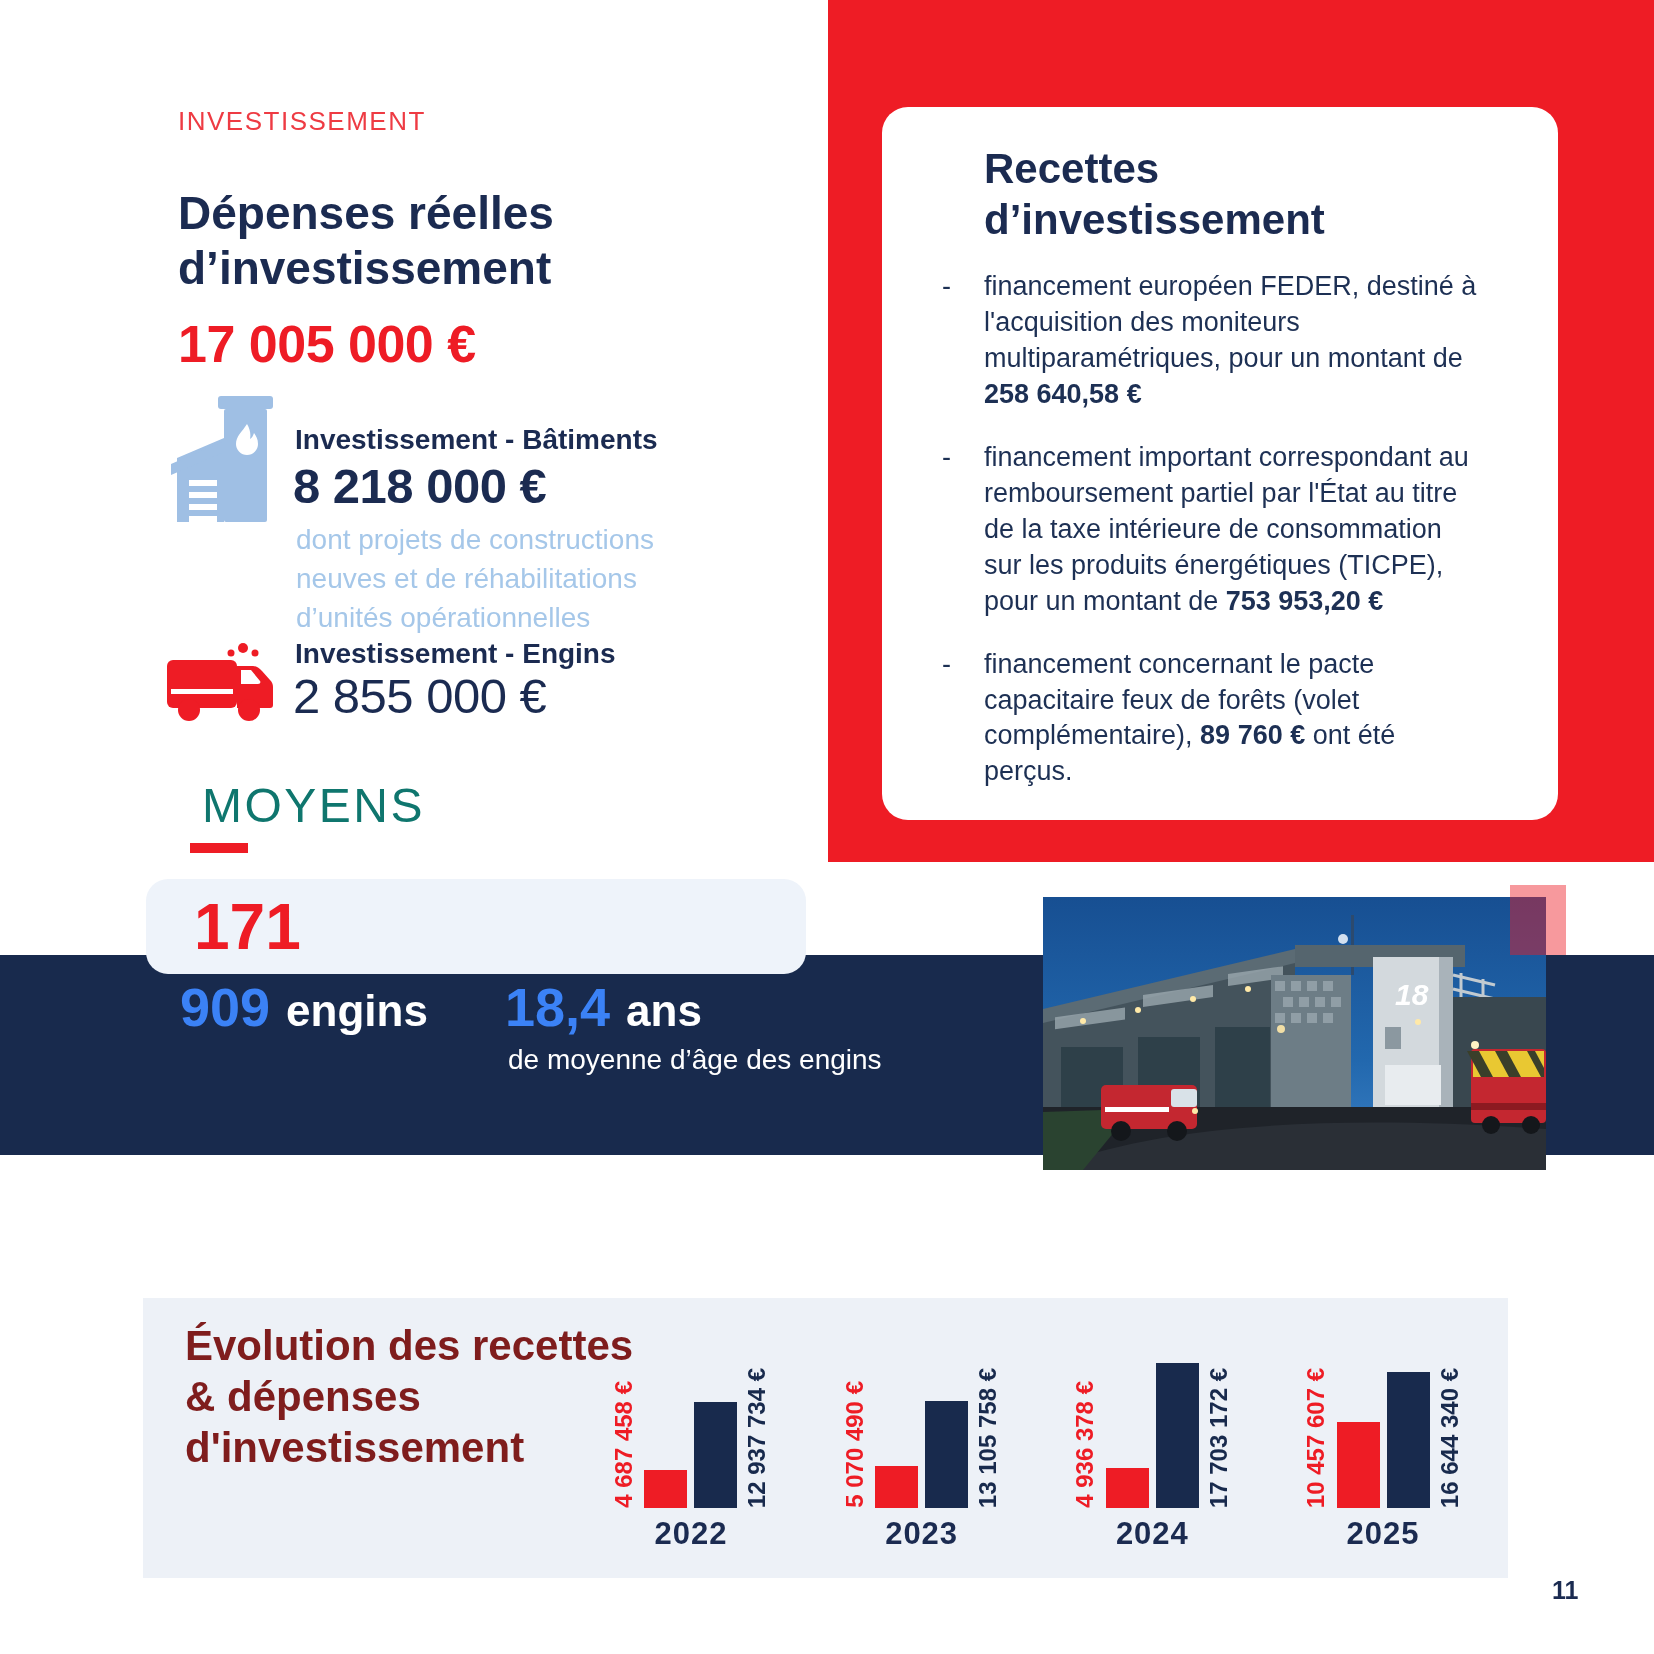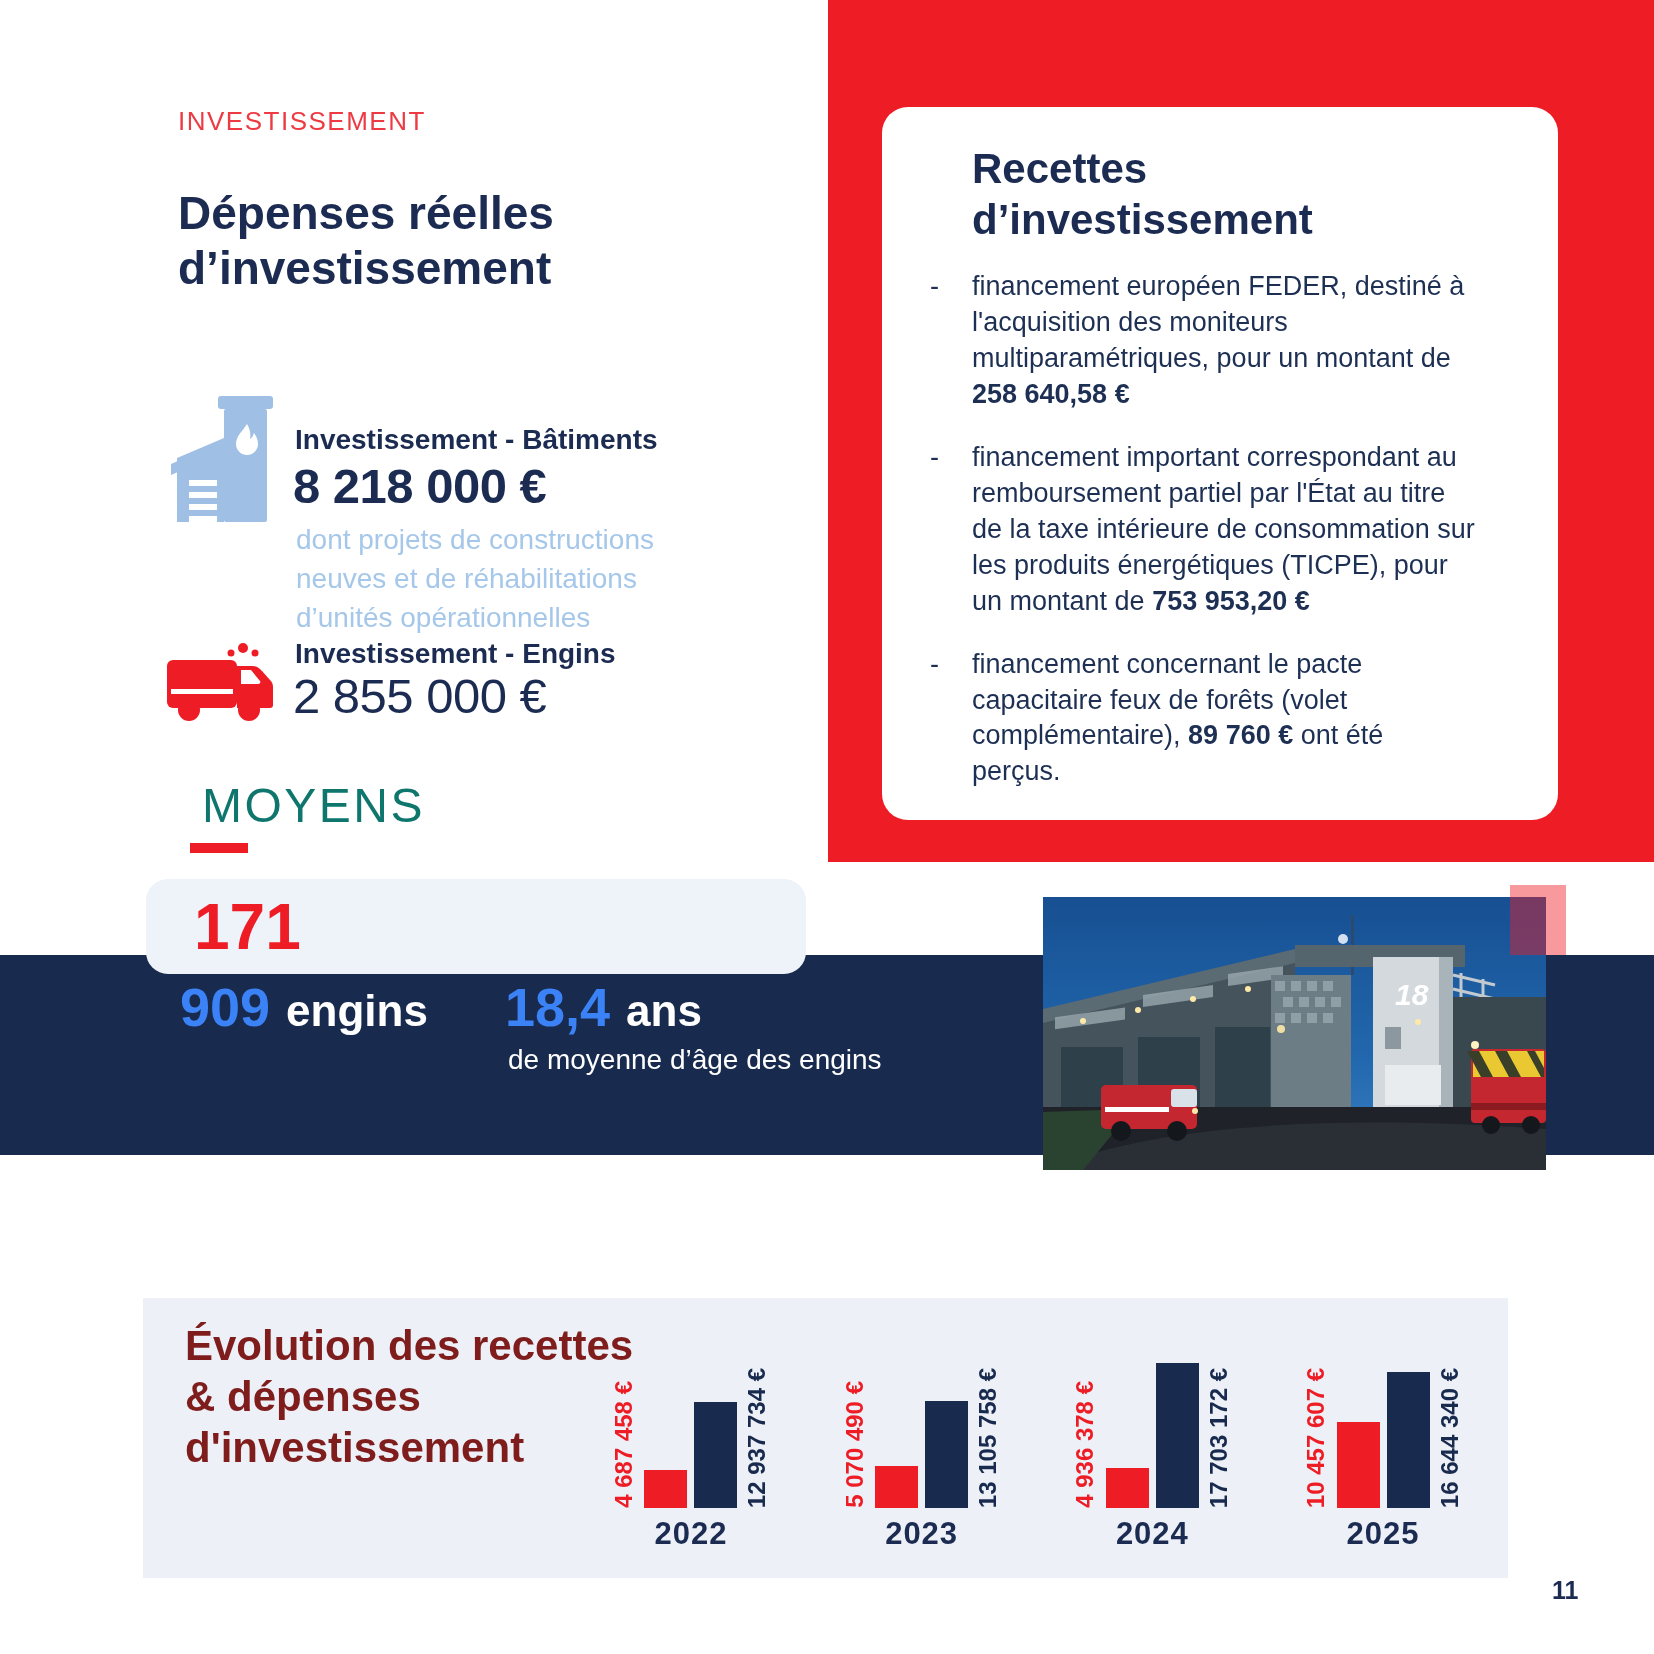--- a/index.html
+++ b/index.html
@@ -39,21 +39,21 @@
   .stat-engins{left:180px;top:976px;z-index:2;}
   .stat-age{left:505px;top:976px;z-index:2;}
   .stat-num{font-size:54px;font-weight:bold;color:#3b82f6;}
   .stat-word{font-size:44px;font-weight:bold;color:#ffffff;margin-left:16px;}
   .stat-caption{left:508px;top:1044px;font-size:28px;color:#ffffff;z-index:2;}
 
   
   .red-box{left:828px;top:0;width:826px;height:862px;background:#ee1c25;}
   .recettes-card{
     left:882px;top:107px;width:676px;border-radius:26px;background:#ffffff;
-    padding:36px 80px 30px 48px;box-sizing:border-box;
+    padding:36px 80px 30px 60px;box-sizing:border-box;
   }
   .recettes-title{margin-left:42px;width:400px;font-size:42px;font-weight:bold;line-height:1.22;color:#1b2b51;margin-bottom:24px;}
   .bullets{list-style:none;margin:0;padding:0;display:flex;flex-direction:column;gap:27px;}
   .bullets li{display:flex;font-size:27px;line-height:1.33;color:#1d3054;}
   .bullet-dash{width:42px;flex-shrink:0;}
   .bullet-text{flex:1;}
   .bullet-text b{font-weight:bold;}
 
   
   .photo{left:1043px;top:897px;width:503px;height:273px;z-index:2;}
@@ -97,20 +97,21 @@
         <li>
           <span class="bullet-dash">-</span>
           <span class="bullet-text"><span>financement concernant le pacte capacitaire feux de forêts (volet complémentaire), </span><b>89 760 €</b><span> ont été perçus.</span></span>
         </li>
       </ul>
     </div>
   </div>
 
   <div class="abs kicker">INVESTISSEMENT</div>
   <div class="abs main-title">Dépenses réelles d’investissement</div>
+  <div class="abs total-value">17 005 000 €</div>
 
   <div class="abs icon-batiments">
     <svg width="104" height="132" viewBox="0 0 104 132">
       <g fill="#9fbfe4">
         <rect x="47" y="2" width="55" height="13" rx="3"></rect>
         <rect x="53" y="15" width="43" height="113" rx="2"></rect>
         <path d="M6 64 L53 44 L53 128 L6 128 Z"></path>
         <path d="M0 70 L51 48 L51 59 L0 81 Z"></path>
       </g>
       <path fill="#ffffff" d="M76 30 c-5 8 -11 12 -11 20 a11 11 0 0 0 22 0 c0 -5 -2 -8 -4 -11 c-1 3 -2 5 -4 6 c1 -5 0 -10 -3 -15 z"></path>

